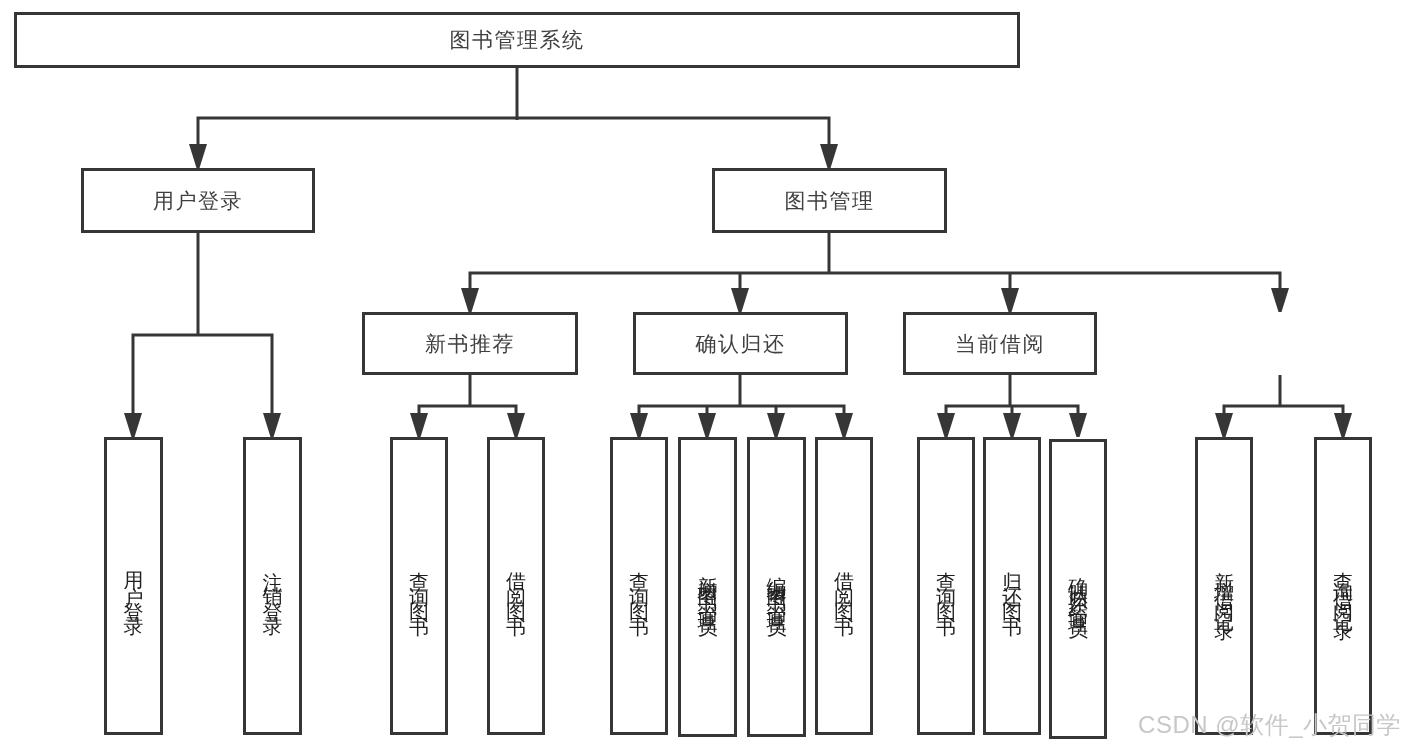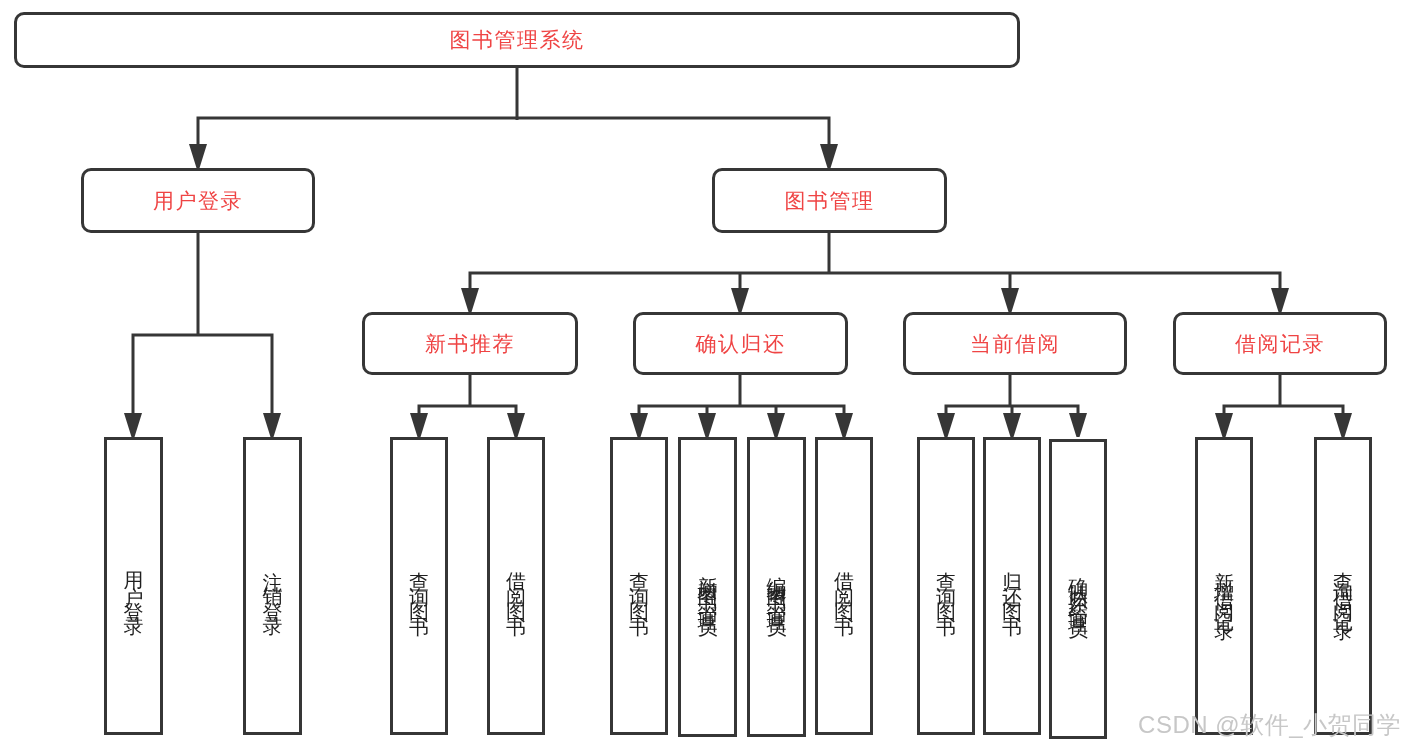--- a/index.html
+++ b/index.html
@@ -13,21 +13,21 @@
   }
   .connectors{position:absolute;left:0;top:0;z-index:1;}
   .box{
     position:absolute;
     background:#ffffff;
     border:3px solid #363636;
     box-sizing:border-box;
     display:flex;align-items:center;justify-content:center;
     z-index:2;
   }
-  .h-box{font-size:21px;letter-spacing:1.5px;color:#ef4444;border-radius:10px;}
+  .h-box{font-size:21px;letter-spacing:1.5px;color:#404040;}
   .v-span{
     writing-mode:vertical-rl;
     text-orientation:mixed;
     line-height:1.15;
     color:#1f1f1f;
     white-space:nowrap;
   }
   .len4 .v-span{font-size:20px;letter-spacing:15px;}
   .len6 .v-span{font-size:20px;letter-spacing:10px;}
   .len9 .v-span{font-size:20px;letter-spacing:6px;}
@@ -80,22 +80,21 @@
       </g>
   </svg>
 
   <div class="box h-box" style="left:14px;top:12px;width:1006px;height:56px;">图书管理系统</div>
 
   <div class="box h-box" style="left:81px;top:168px;width:234px;height:65px;">用户登录</div>
   <div class="box h-box" style="left:362px;top:312px;width:216px;height:63px;">新书推荐</div>
 
   <div class="box h-box" style="left:712px;top:168px;width:235px;height:65px;">图书管理</div>
   <div class="box h-box" style="left:633px;top:312px;width:215px;height:63px;">确认归还</div>
-  <div class="box h-box" style="left:903px;top:312px;width:224px;height:63px;">当前借阅</div>
-  <div class="box h-box" style="left:1173px;top:312px;width:214px;height:63px;">借阅记录</div>
+  <div class="box h-box" style="left:903px;top:312px;width:194px;height:63px;">当前借阅</div>
 
   <div class="box len4" style="left:104px;top:437px;width:59px;height:298px;">
     <span class="v-span">用户登录</span>
   </div>
   <div class="box len4" style="left:243px;top:437px;width:59px;height:298px;">
     <span class="v-span">注销登录</span>
   </div>
 
   <div class="box len4" style="left:390px;top:437px;width:58px;height:298px;">
     <span class="v-span">查询图书</span>

